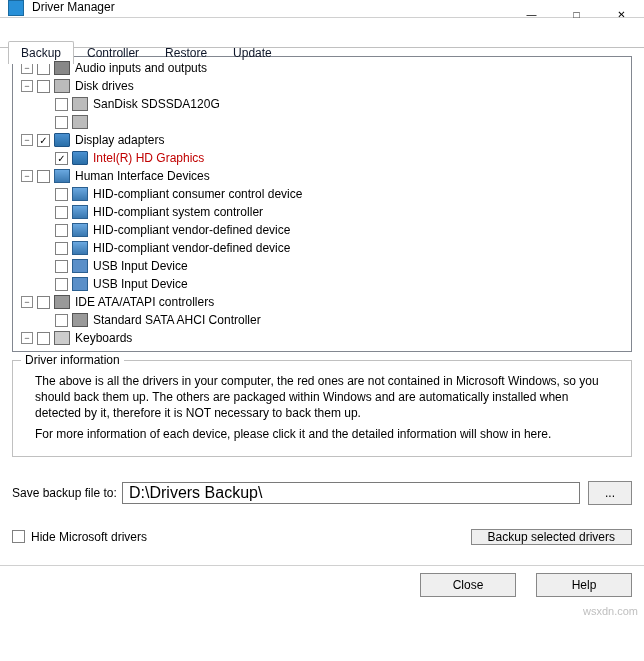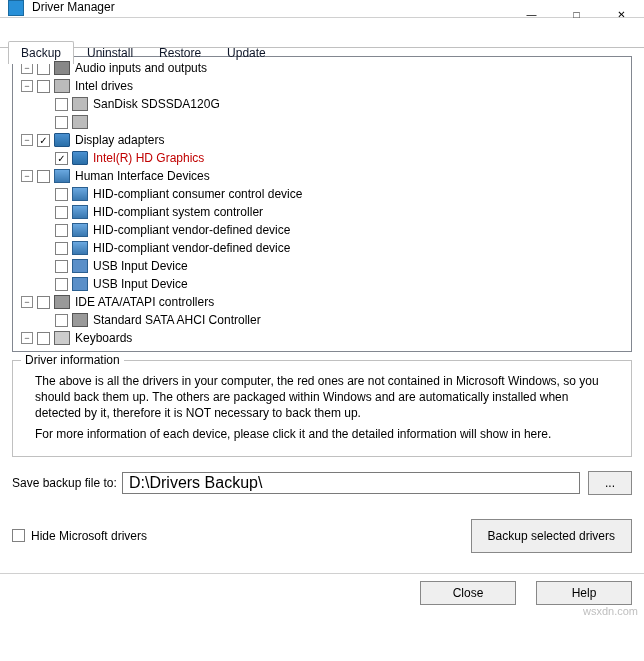--- a/index.html
+++ b/index.html
@@ -131,21 +131,21 @@
   position: absolute;
   top: -8px; left: 8px;
   background: #fff;
   padding: 0 4px;
   font-size: 12px;
 }
 .info-text { line-height: 1.35; margin: 4px 12px; }
 .row {
   display: flex;
   align-items: center;
-  margin-top: 14px;
+  margin-top: 24px;
 }
 .row label.lbl { width: 110px; }
 .textinput {
   flex: 1;
   height: 22px;
   border: 1px solid #7a7a7a;
   padding: 2px 6px;
   font-family: inherit;
   font-size: 16px;
 }
@@ -160,21 +160,21 @@
 }
 .browse-btn { width: 44px; margin-left: 8px; }
 .row2 {
   display: flex;
   align-items: center;
   margin-top: 24px;
 }
 .row2 .hide-cb { width: 13px; height:13px; border:1px solid #808080; margin-right:6px; }
 .row2 .spacer { flex: 1; }
 .big-btn {
-  height: 34px;
+  height: 16px;
   padding: 0 16px;
   border: 1px solid #888;
   background: #efefef;
 }
 .footer {
   border-top: 1px solid #d0d0d0;
   height: 40px;
   display: flex;
   align-items: center;
   justify-content: flex-end;
@@ -199,41 +199,41 @@
   <span class="appicon"></span>
   <span class="title">Driver Manager</span>
   <span class="spacer"></span>
   <div class="winbtn">—</div>
   <div class="winbtn">□</div>
   <div class="winbtn">✕</div>
 </div>
 
 <div class="tabs" id="tabbar">
     <div class="tab active">Backup</div>
-    <div class="tab">Uninstall</div>
+    <div class="tab">Controller</div>
     <div class="tab">Restore</div>
     <div class="tab">Update</div>
   </div>
 
 <div class="content">
 
   <div class="treewrap" id="tree">
       <div class="node">
         <span class="indent" style="width: 8px;"></span>
         <span class="expander">−</span>
         <span class="cb"></span>
         <span class="devicon speaker"></span>
         <span class="label">Audio inputs and outputs</span>
       </div>
       <div class="node">
         <span class="indent" style="width: 8px;"></span>
         <span class="expander">−</span>
         <span class="cb"></span>
         <span class="devicon disk"></span>
-        <span class="label">Intel drives</span>
+        <span class="label">Disk drives</span>
       </div>
       <div class="node">
         <span class="indent"></span>
         <span class="indent" style="width: 8px;"></span>
         <span class="exp-space"></span>
         <span class="cb"></span>
         <span class="devicon disk"></span>
         <span class="label">SanDisk SDSSDA120G</span>
       </div>
       <div class="node">

